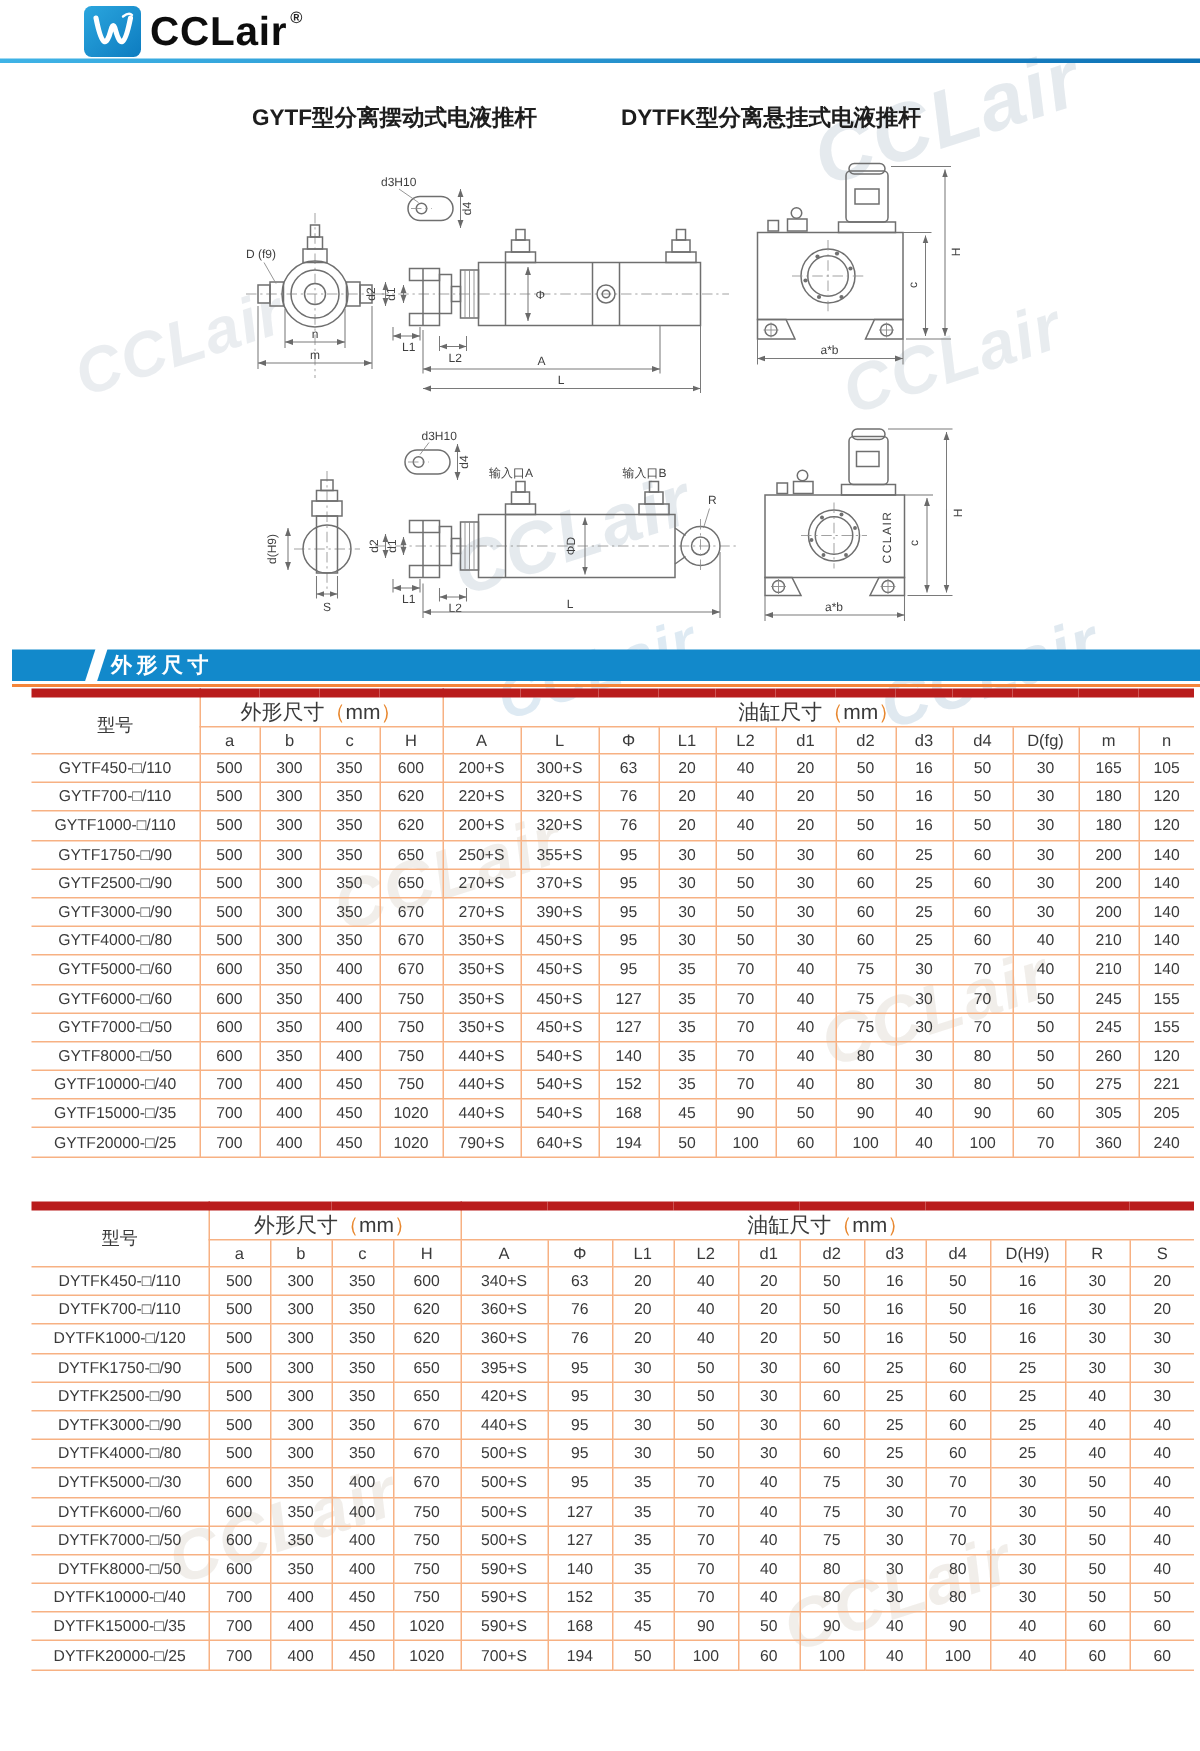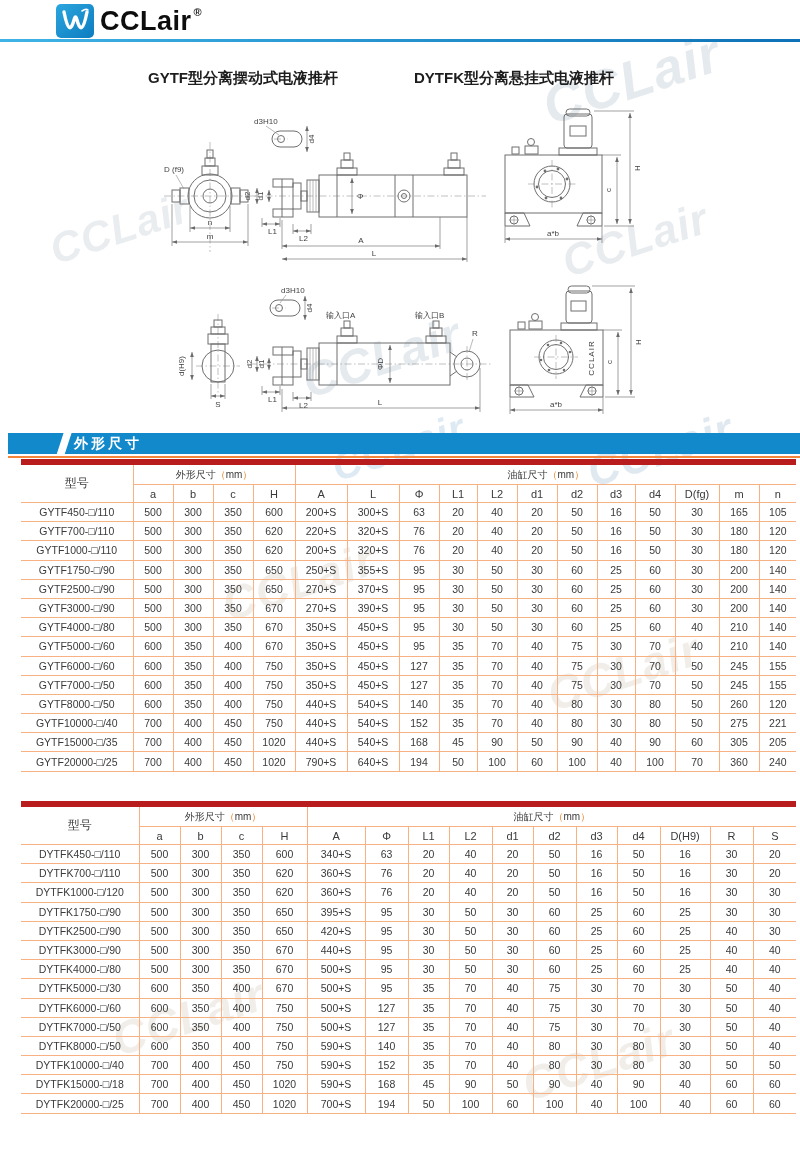--- a/index.html
+++ b/index.html
@@ -5,37 +5,37 @@
   html,body{margin:0;padding:0;background:#ffffff;}
   .page{position:relative;width:800px;height:1167px;background:#fff;overflow:hidden;
         font-family:"Liberation Sans",sans-serif;color:#333;}
   
   .logo{position:absolute;left:56px;top:4px;display:flex;align-items:center;z-index:3;}
   .brand{font-size:27px;font-weight:bold;color:#0d0d0d;letter-spacing:.5px;margin-left:6px;}
   .reg{font-size:11px;vertical-align:super;font-weight:bold;color:#222;position:relative;top:-9px;left:2px;}
   .divider{position:absolute;left:0;top:39px;width:800px;height:3px;
            background:linear-gradient(to right,#3fb3e6,#0e72b6);z-index:2;}
   .dtitle{position:absolute;font-size:15px;font-weight:bold;color:#1d1d1d;z-index:3;}
-  #t-left{left:148px;top:69px;} #t-right{left:414px;top:69px;}
+  #t-left{left:168px;top:69px;} #t-right{left:414px;top:69px;}
   
   .section-bar{position:absolute;left:8px;top:433px;width:792px;height:21px;background:#1289cb;z-index:3;}
   .section-bar .txt{color:#fff;font-size:14px;font-weight:bold;letter-spacing:3px;
                     line-height:21px;padding-left:66px;display:block;}
   .notch{position:absolute;left:52px;top:-2px;width:8px;height:26px;background:#fff;transform:skewX(-18deg);}
   .orange-line{position:absolute;left:8px;top:456px;width:792px;height:2px;background:#f5853a;z-index:3;}
   
   table.dim{position:absolute;left:21px;width:775px;border-collapse:collapse;table-layout:fixed;
             background:transparent;z-index:2;border-top:6px solid #b91c1c;}
   #table1{top:459px;} #table2{top:801px;}
   table.dim th,table.dim td{border:1px solid #f7b183;padding:0;text-align:center;
             font-weight:normal;color:#3a3a3a;background:transparent;}
   table.dim th:first-child,table.dim td:first-child{border-left:none;}
   table.dim th:last-child,table.dim td:last-child{border-right:none;}
   .model-h{font-size:12px;}
-  .group-h{font-size:10px;height:19px;margin-left:46px;}
+  .group-h{font-size:14px;height:19px;margin-left:46px;}
   .group-h .paren{color:#e8872e;}
   .sub-h{font-size:11px;height:17px;}
   table.dim tbody td{font-size:10.5px;height:18.2px;white-space:nowrap;}
   
   svg.draw{position:absolute;left:0;top:0;z-index:1;pointer-events:none;}
   .ln{stroke:#6f6f6f;fill:none;stroke-width:1;}
   .thin{stroke:#8a8a8a;fill:none;stroke-width:.6;}
   .dash{stroke:#8d8d8d;fill:none;stroke-width:.55;stroke-dasharray:7 2.5 1.5 2.5;}
   .dimln{stroke:#7a7a7a;fill:none;stroke-width:.7;}
   svg.draw text{fill:#3f3f3f;font-size:8px;font-family:"Liberation Sans",sans-serif;}
@@ -899,21 +899,21 @@
           <td>70</td>
           <td>40</td>
           <td>80</td>
           <td>30</td>
           <td>80</td>
           <td>30</td>
           <td>50</td>
           <td>50</td>
         </tr>
         <tr>
-          <td class="model">DYTFK15000-□/18</td>
+          <td class="model">DYTFK15000-□/35</td>
           <td>700</td>
           <td>400</td>
           <td>450</td>
           <td>1020</td>
           <td>590+S</td>
           <td>168</td>
           <td>45</td>
           <td>90</td>
           <td>50</td>
           <td>90</td>

